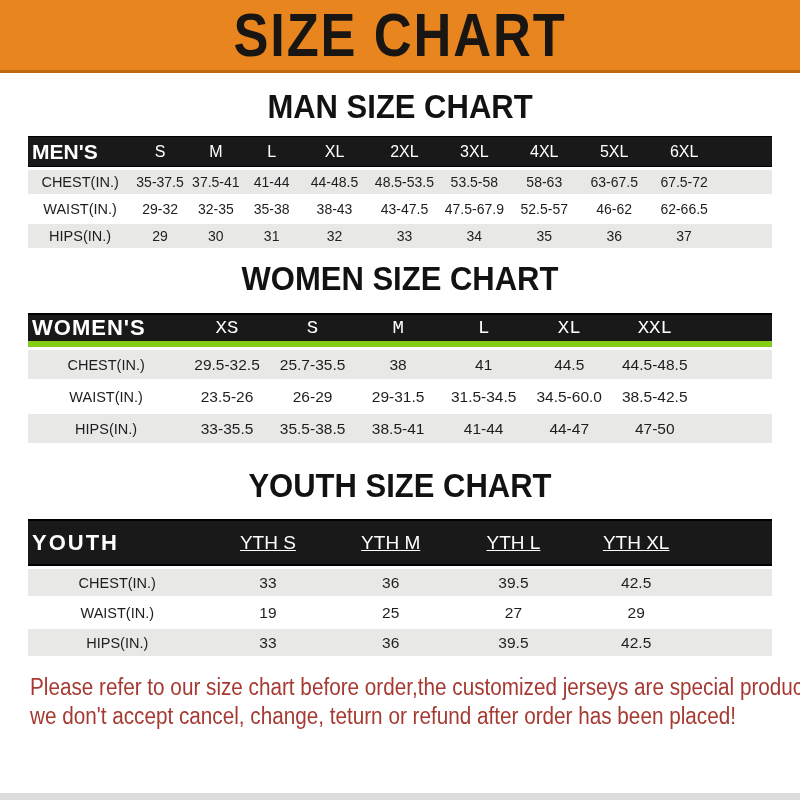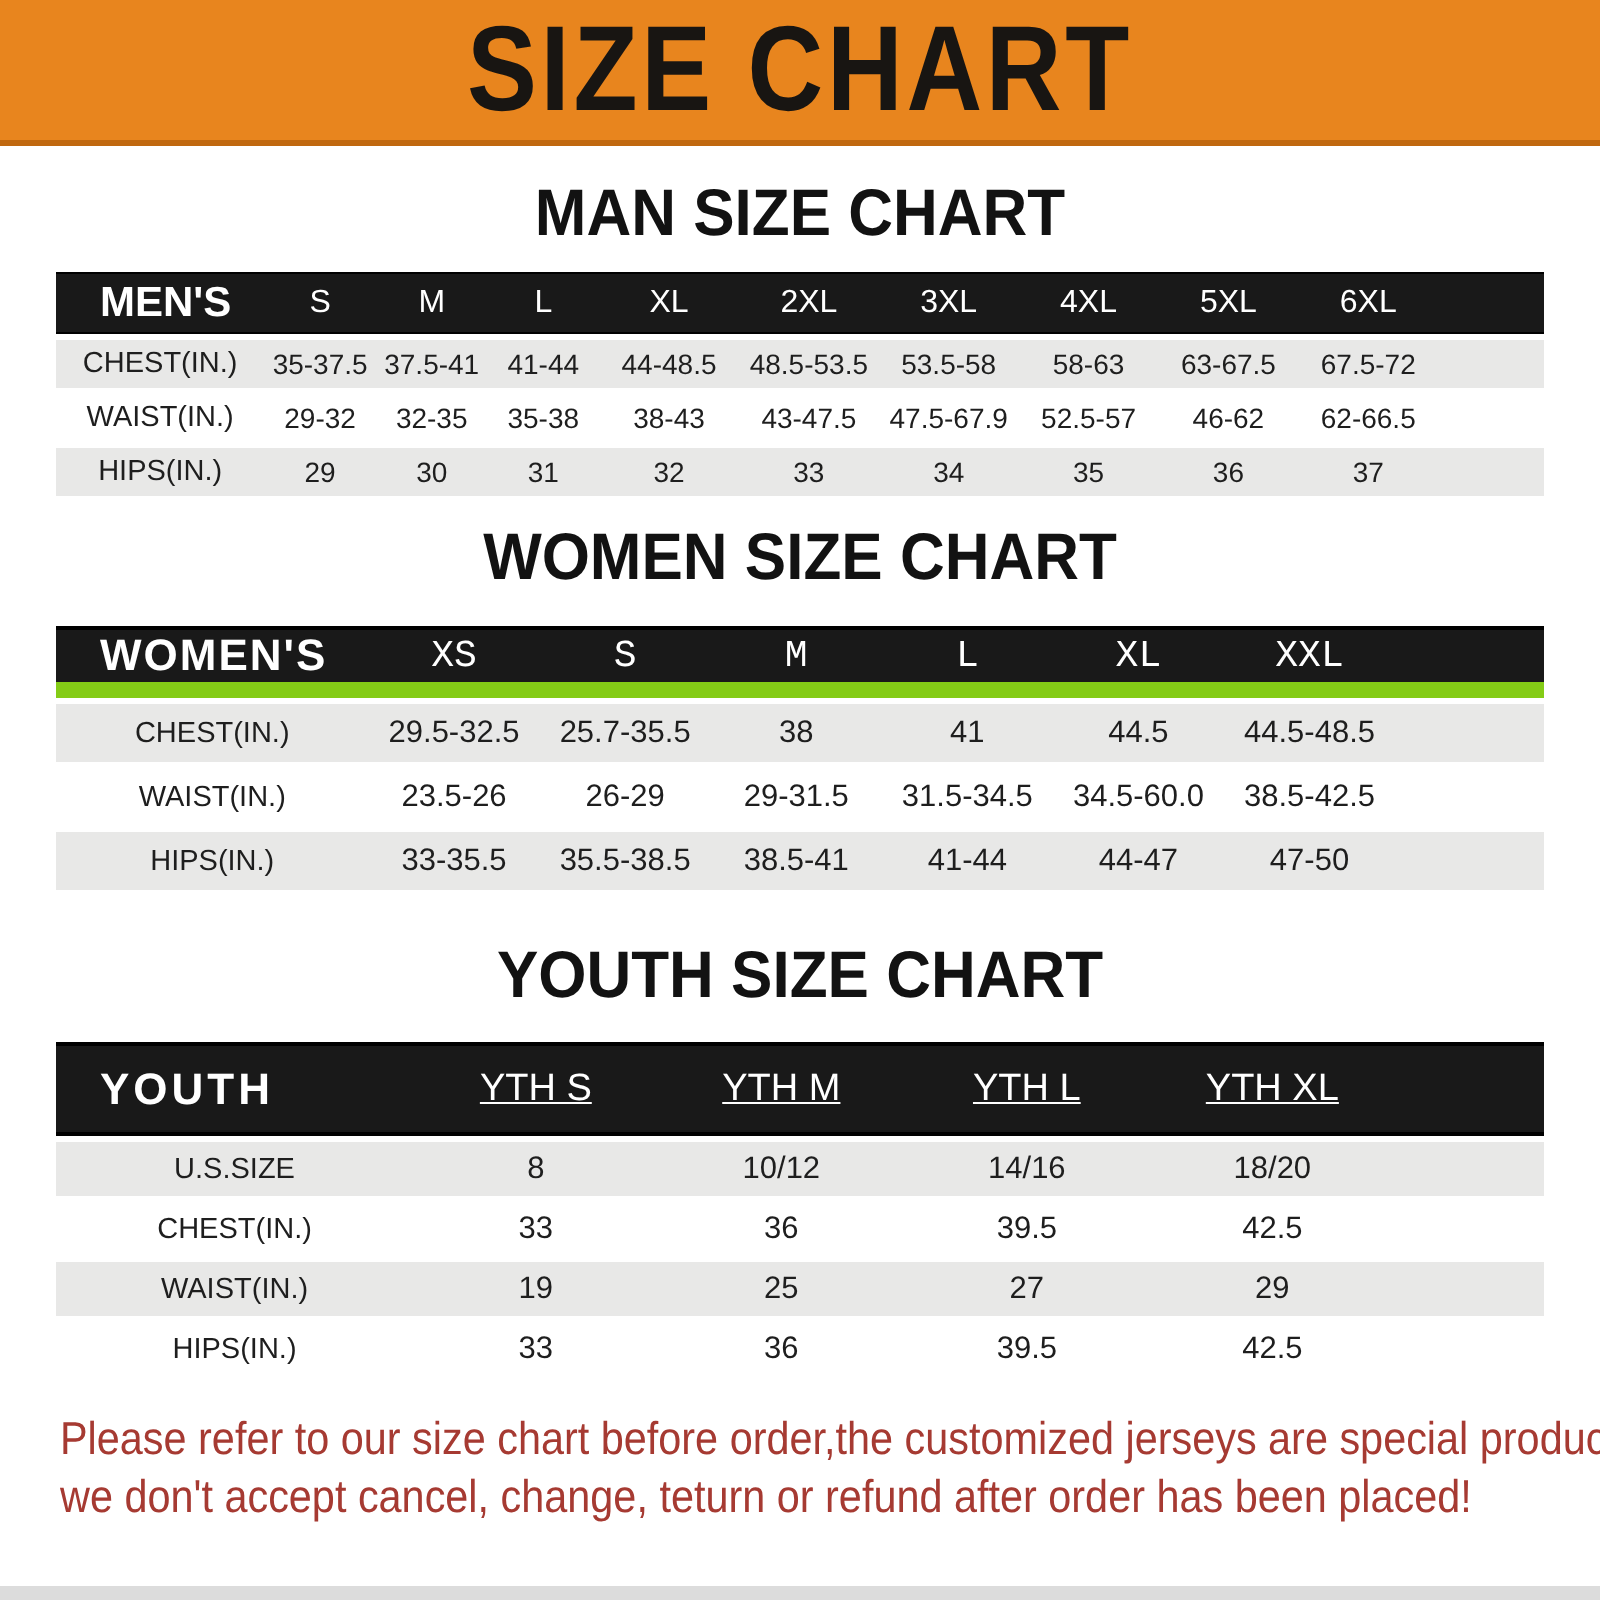--- a/index.html
+++ b/index.html
@@ -41,27 +41,27 @@
     border-spacing: 0 3px;
   }
   .tbl-men   { margin-top: 8px; }
   .tbl-women { margin-top: 13px; }
   .tbl-youth { margin-top: 12px; }
   table.size-table th {
     background: #191919; color: #ffffff;
     vertical-align: middle; white-space: nowrap;
   }
   table.size-table th.bar-label {
-    text-align: left; padding-left: 22px; font-weight: 700;
+    text-align: left; padding-left: 4px; font-weight: 700;
   }
   table.size-table th.bar-size {
     text-align: center; font-weight: 400;
   }
   .tbl-men th   { height: 31px; border-top: 1px solid #000; border-bottom: 1px solid #000; }
-  .tbl-women th { height: 29px; border-top: 2px solid #000; border-bottom: 8px solid #84cc16; }
+  .tbl-women th { height: 29px; border-top: 2px solid #000; border-bottom: 6px solid #84cc16; }
   .tbl-youth th { height: 47px; border-top: 2px solid #000; border-bottom: 2px solid #000; }
   .tbl-men th.bar-label   { font-size: 21px; }
   .tbl-women th.bar-label { font-size: 22px; letter-spacing: 1px; }
   .tbl-youth th.bar-label { font-size: 22px; letter-spacing: 2px; }
   .tbl-men th.bar-size    { font-size: 16px; }
   .tbl-women th.bar-size  { font-size: 19px; font-family: Liberation Mono, monospace; }
   .tbl-youth th.bar-size  { font-size: 19px; text-decoration: underline; }
   table.size-table td {
     text-align: center; vertical-align: middle;
     color: #1e1e1e; white-space: nowrap;
@@ -242,28 +242,20 @@
         <th class="bar-label">YOUTH</th>
         <th class="bar-size">YTH S</th>
         <th class="bar-size">YTH M</th>
         <th class="bar-size">YTH L</th>
         <th class="bar-size">YTH XL</th>
         <th class="bar-size"></th>
       </tr>
     </thead>
     <tbody>
       <tr class="">
-        <td class="row-label">U.S.SIZE</td>
-        <td class="cell">8</td>
-        <td class="cell">10/12</td>
-        <td class="cell">14/16</td>
-        <td class="cell">18/20</td>
-        <td class="cell"></td>
-      </tr>
-      <tr class="">
         <td class="row-label">CHEST(IN.)</td>
         <td class="cell">33</td>
         <td class="cell">36</td>
         <td class="cell">39.5</td>
         <td class="cell">42.5</td>
         <td class="cell"></td>
       </tr>
       <tr class="">
         <td class="row-label">WAIST(IN.)</td>
         <td class="cell">19</td>

